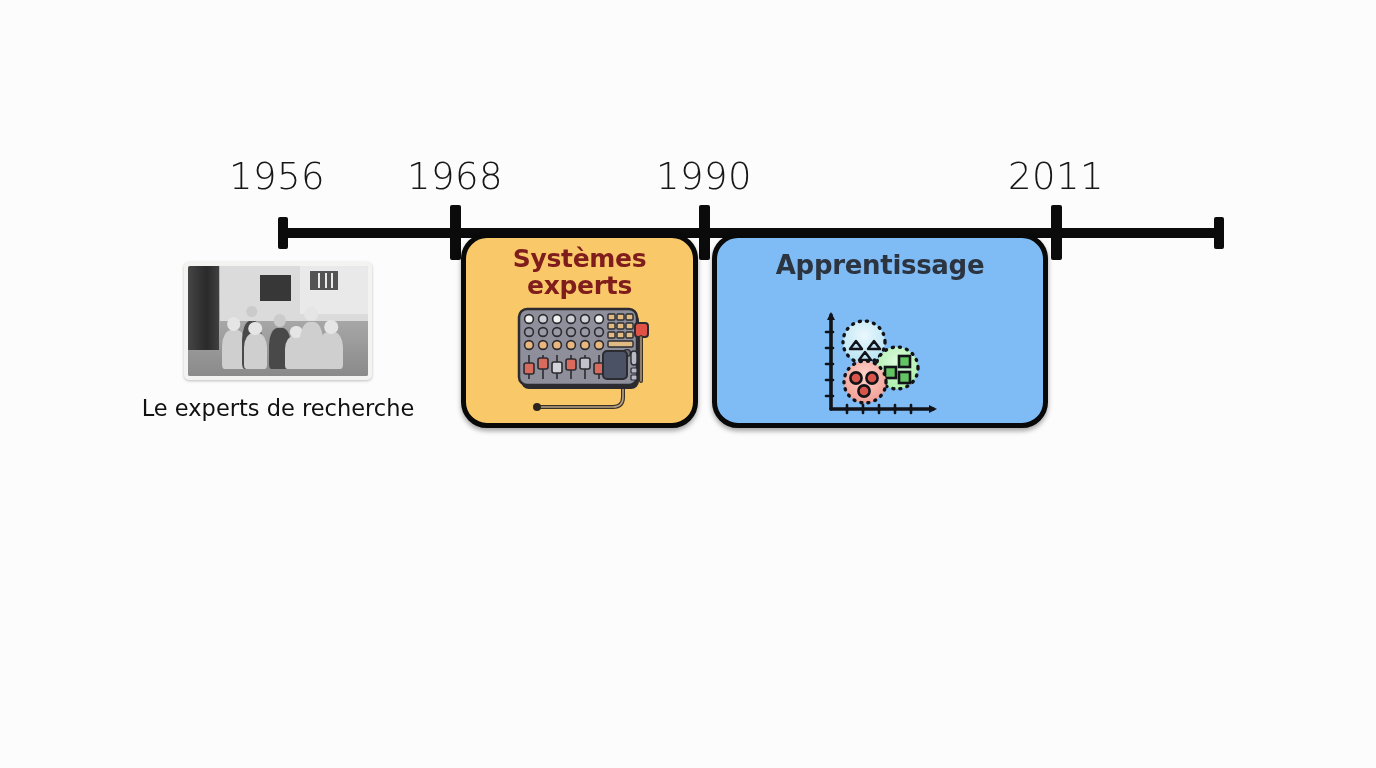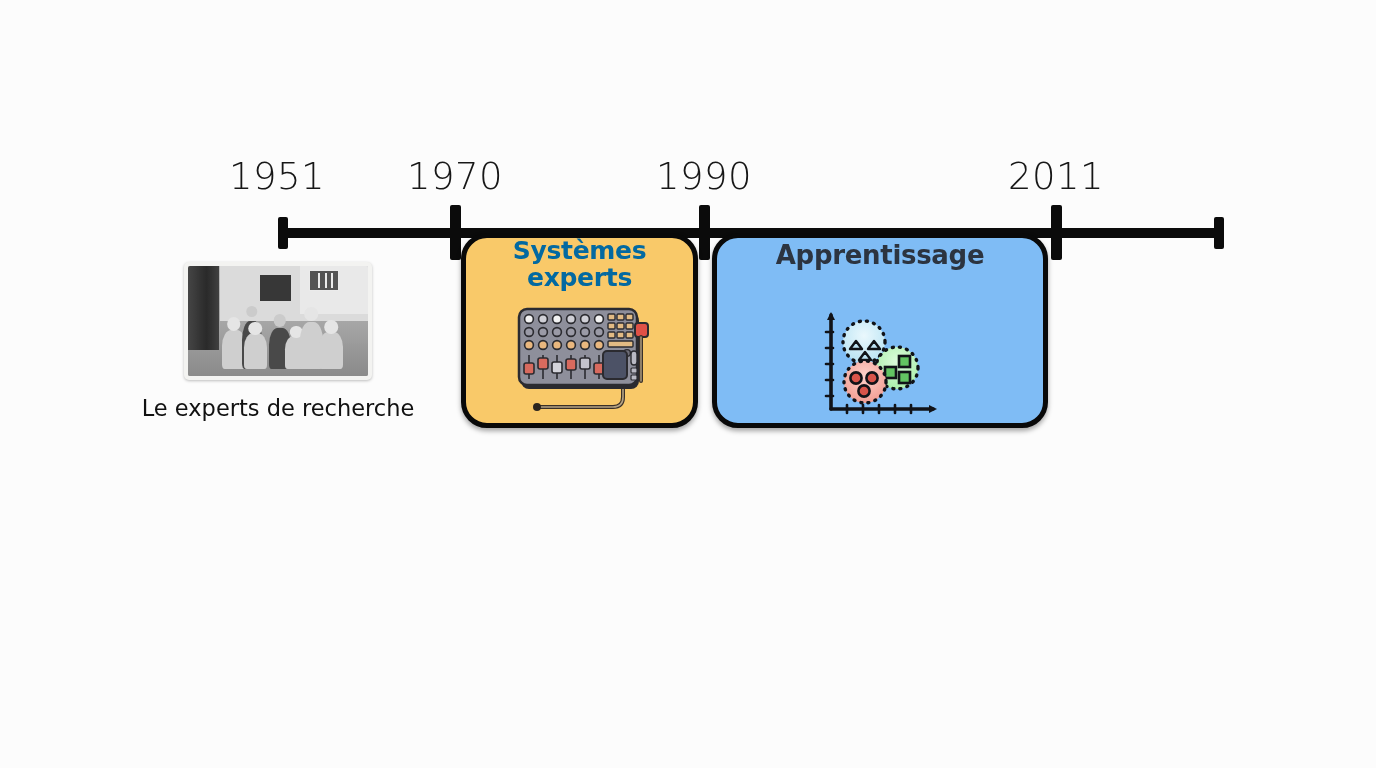--- a/index.html
+++ b/index.html
@@ -180,26 +180,26 @@
     background: #7fbcf5;
   }
   .card-title {
     text-align: center;
     font-family: "DejaVu Sans", sans-serif;
     font-weight: bold;
     line-height: 1.06;
     letter-spacing: -0.3px;
   }
   #card-expert .card-title {
-    margin-top: 0;
+    margin-top: 8px;
     font-size: 25px;
-    color: #0369a1;
+    color: #7f1d1d;
   }
   #card-ml .card-title {
-    margin-top: 4px;
+    margin-top: 14px;
     font-size: 26px;
     color: #2c3440;
   }
 
   .card-art {
     position: absolute;
     left: 0; right: 0;
     display: flex;
     justify-content: center;
   }
@@ -215,22 +215,22 @@
 <div id="stage">
 
   <div class="axis-line"></div>
 
   <div class="tick cap" style="left:278px"></div>
   <div class="tick major" style="left:450px"></div>
   <div class="tick major" style="left:699px"></div>
   <div class="tick major" style="left:1051px"></div>
   <div class="tick cap" style="left:1214px"></div>
 
-  <div class="year-label" style="left:277px">1951</div>
-  <div class="year-label" style="left:455px">1970</div>
+  <div class="year-label" style="left:277px">1956</div>
+  <div class="year-label" style="left:455px">1968</div>
   <div class="year-label" style="left:704px">1990</div>
   <div class="year-label" style="left:1056px">2011</div>
 
   <div id="photo-block">
     <div class="photo-frame">
       <div class="photo-inner">
         <div class="ph-wall"></div>
         <div class="ph-wall2"></div>
         <div class="ph-plaque"></div>
         <div class="ph-window">

